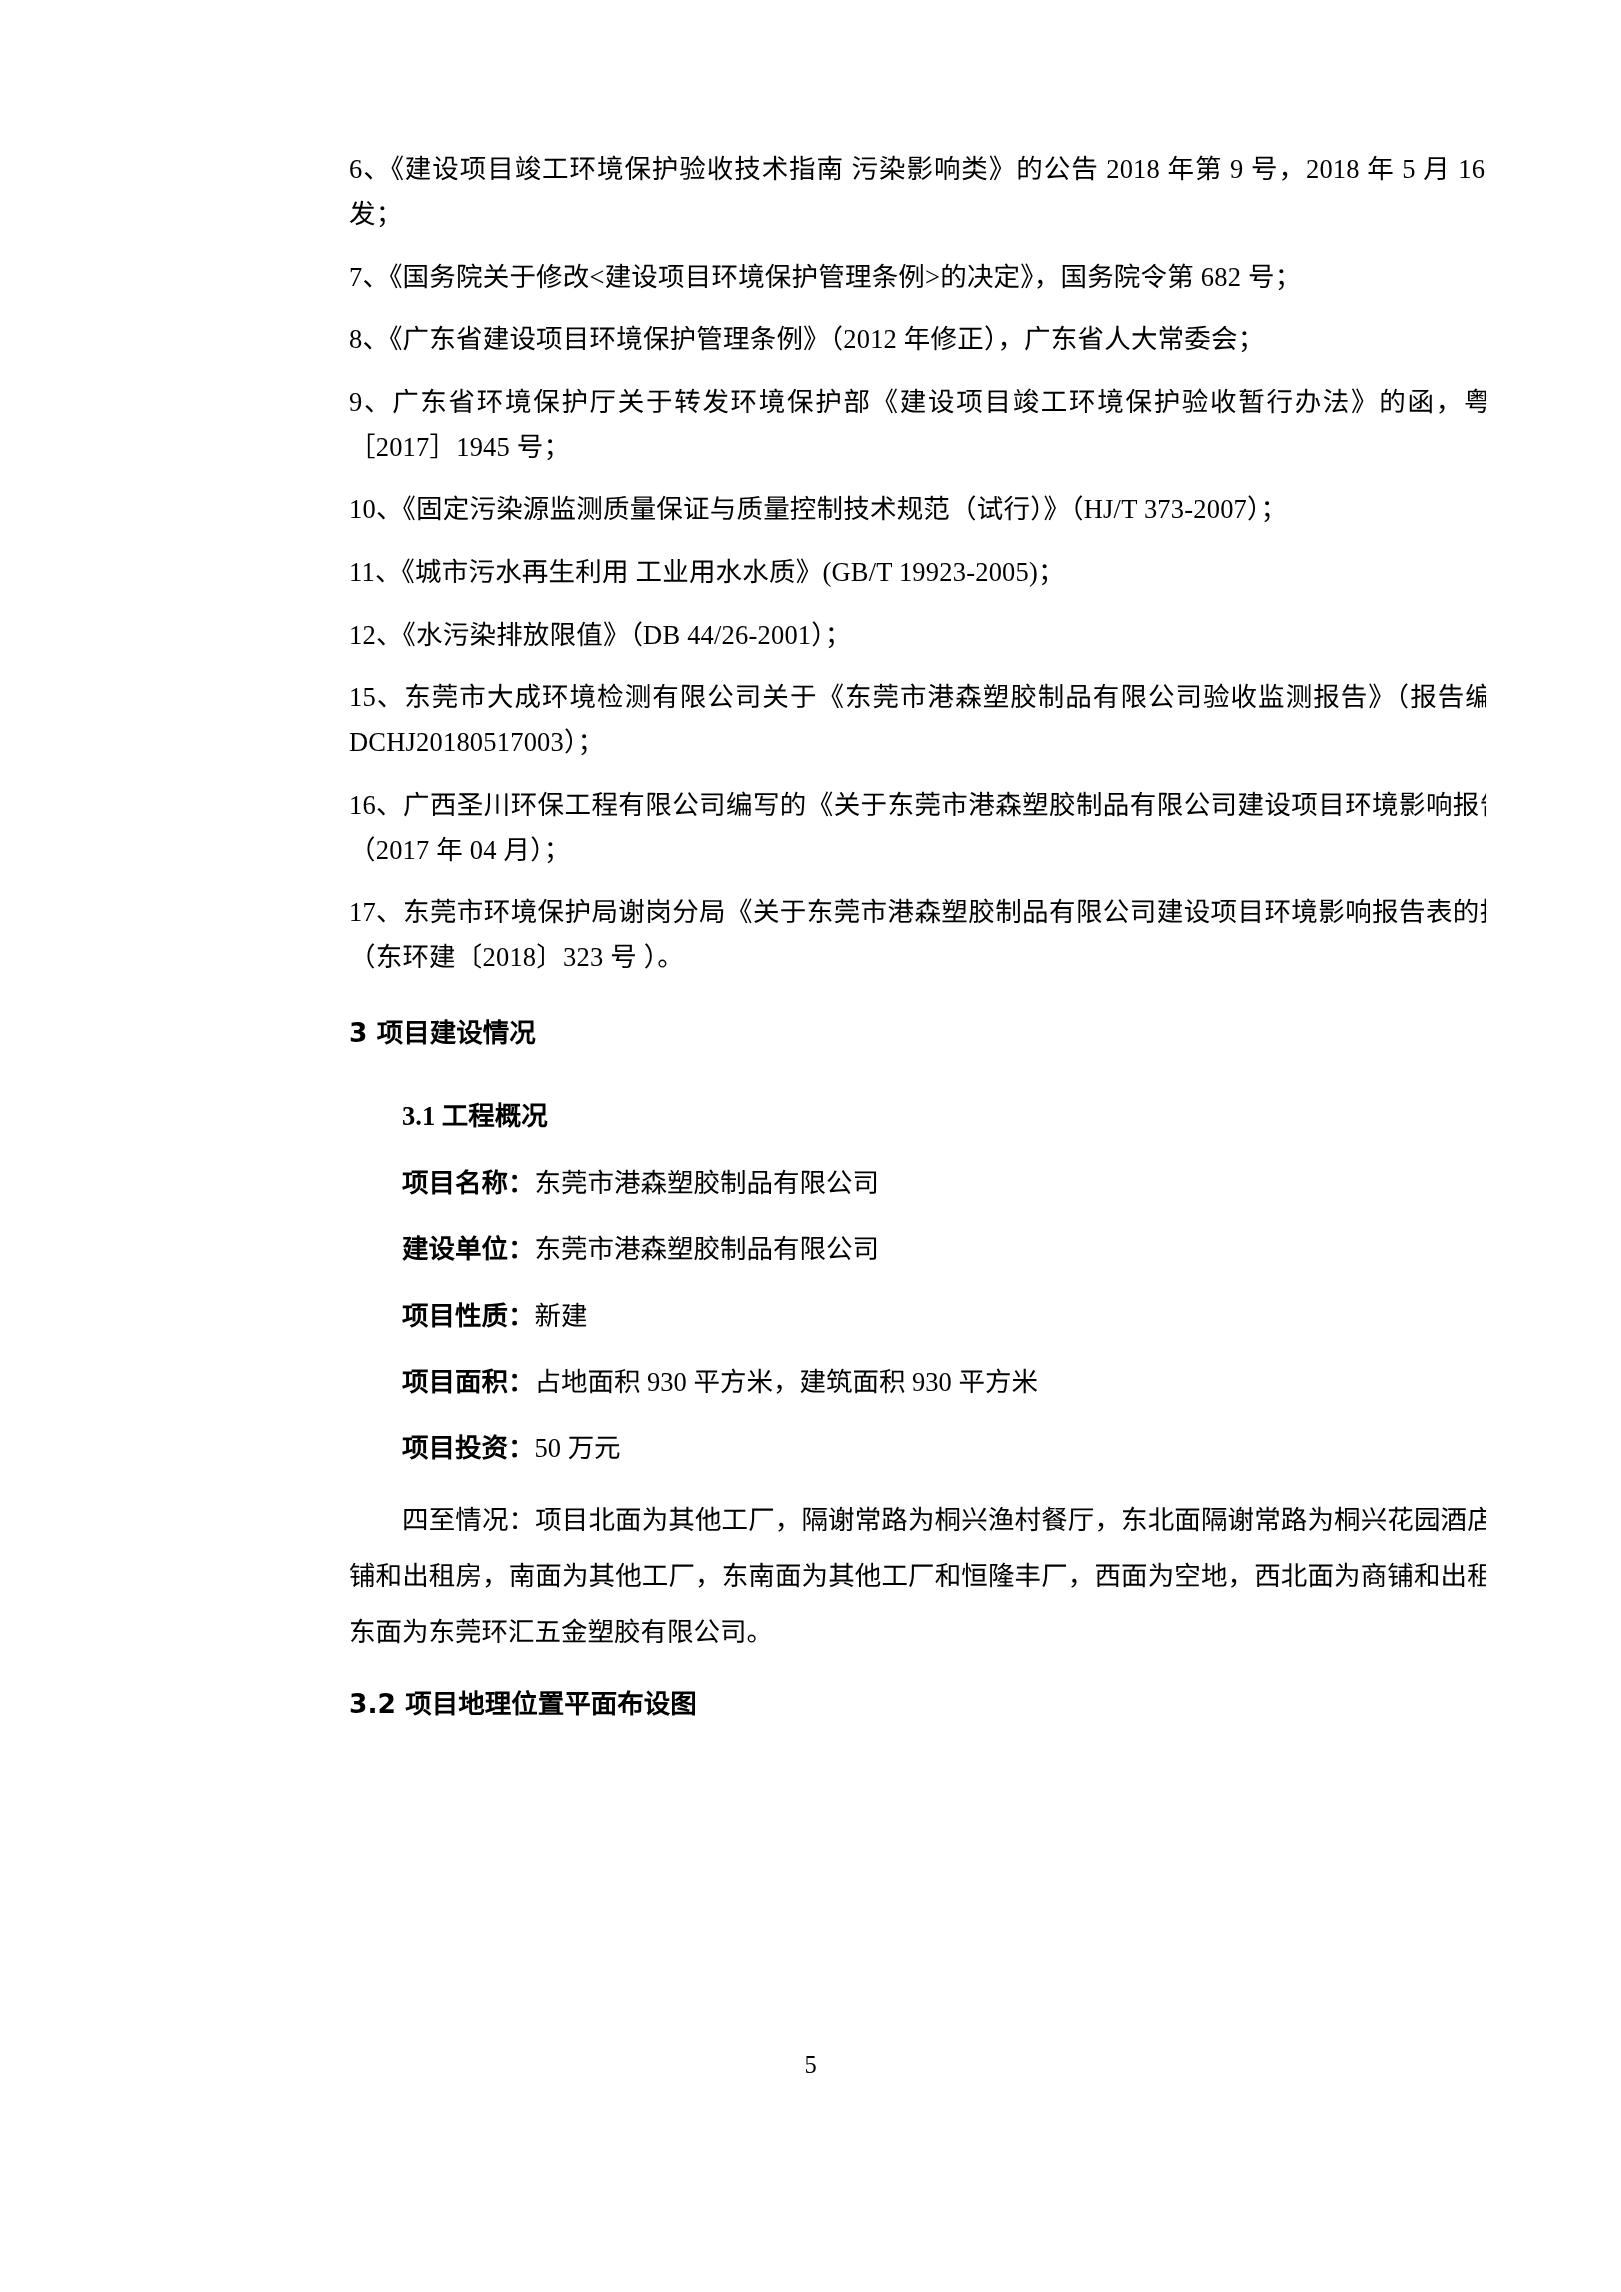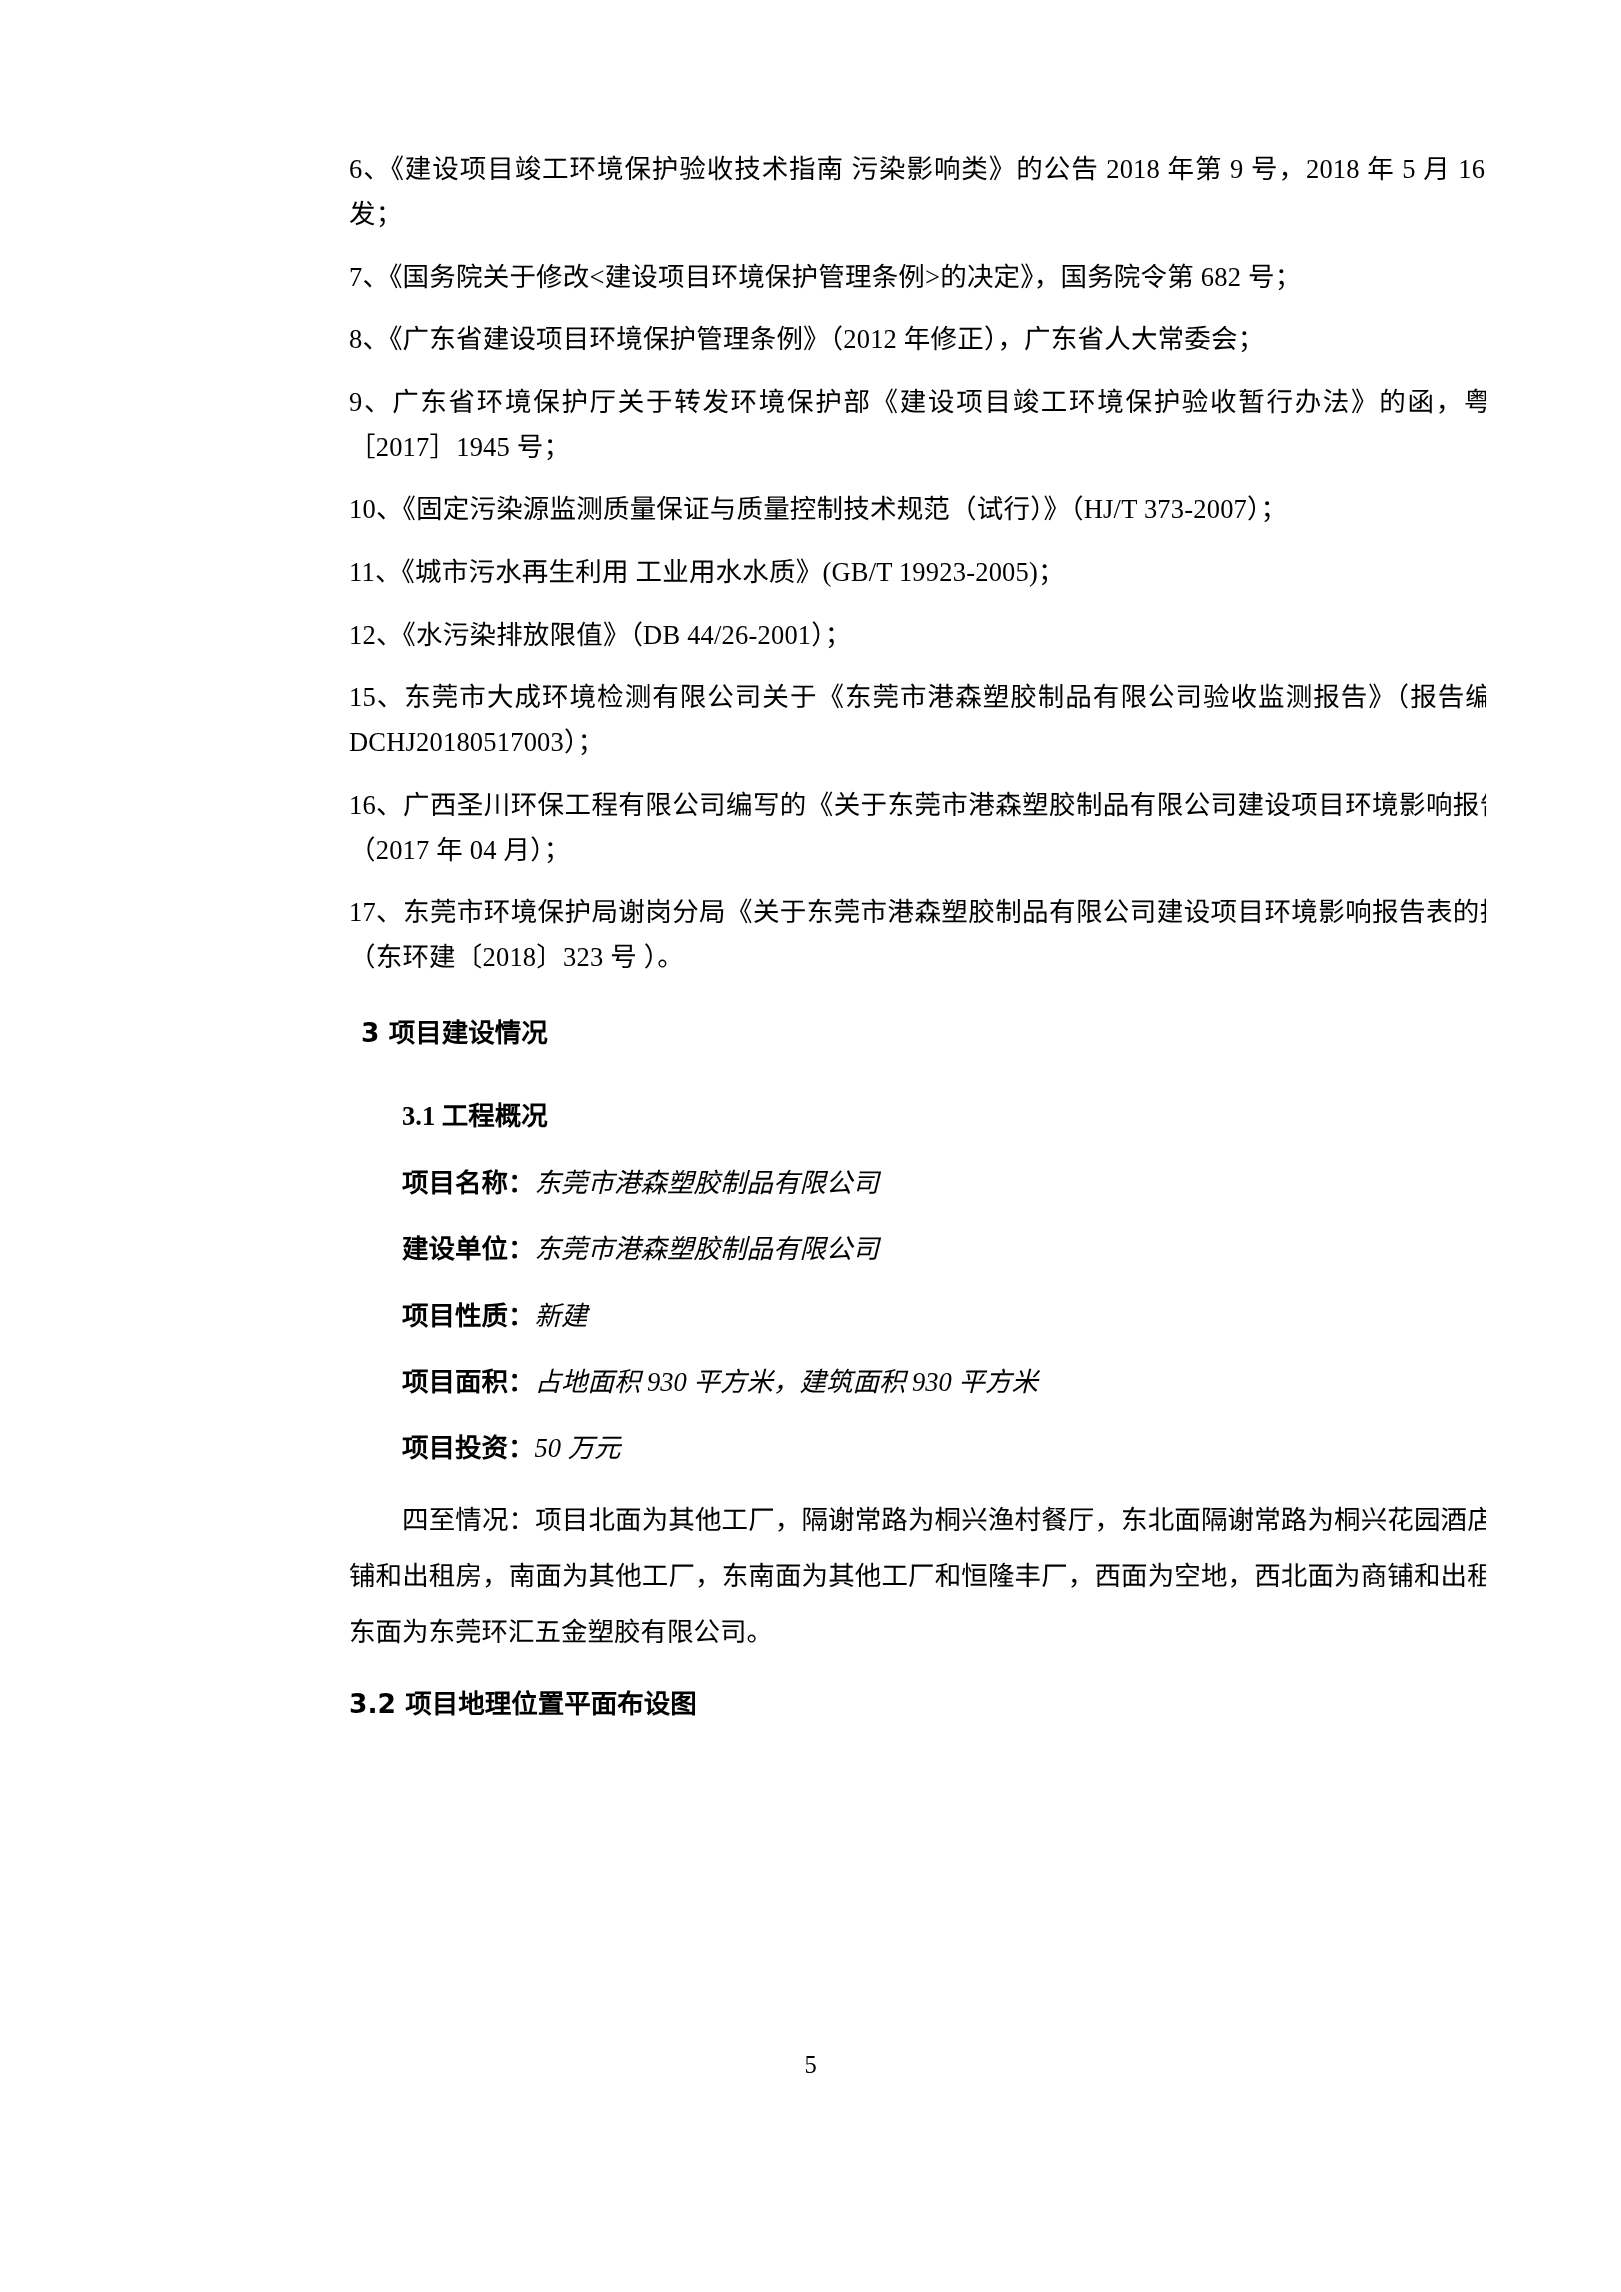--- a/index.html
+++ b/index.html
@@ -36,21 +36,21 @@
     text-justify: inter-ideograph;
     margin: 0 0 17.6px 0;
     letter-spacing: 0.2px;
   }
 
   .h2 {
     font-family: "DejaVu Sans", "Liberation Sans", sans-serif;
     font-weight: bold;
     font-size: 26.5px;
     line-height: 39px;
-    margin: 33px 0 0 12px;
+    margin: 33px 0 0 0;
   }
   .h3 {
     font-weight: bold;
     font-size: 26.5px;
     line-height: 39px;
     margin: 45px 0 0 53px;
   }
   .h3-b {
     font-family: "DejaVu Sans", "Liberation Sans", sans-serif;
     font-weight: bold;
@@ -62,21 +62,20 @@
   .field-line {
     font-size: 26.5px;
     line-height: 39px;
     margin: 27.4px 0 0 53px;
   }
   .field-label {
     font-weight: bold;
   }
   .field-value {
     font-weight: normal;
-    font-style: italic;
   }
 
   .body-par {
     font-size: 26.5px;
     line-height: 57px;
     text-align: justify;
     text-justify: inter-ideograph;
     margin: 23.5px 0 0 0;
     text-indent: 53px;
   }

